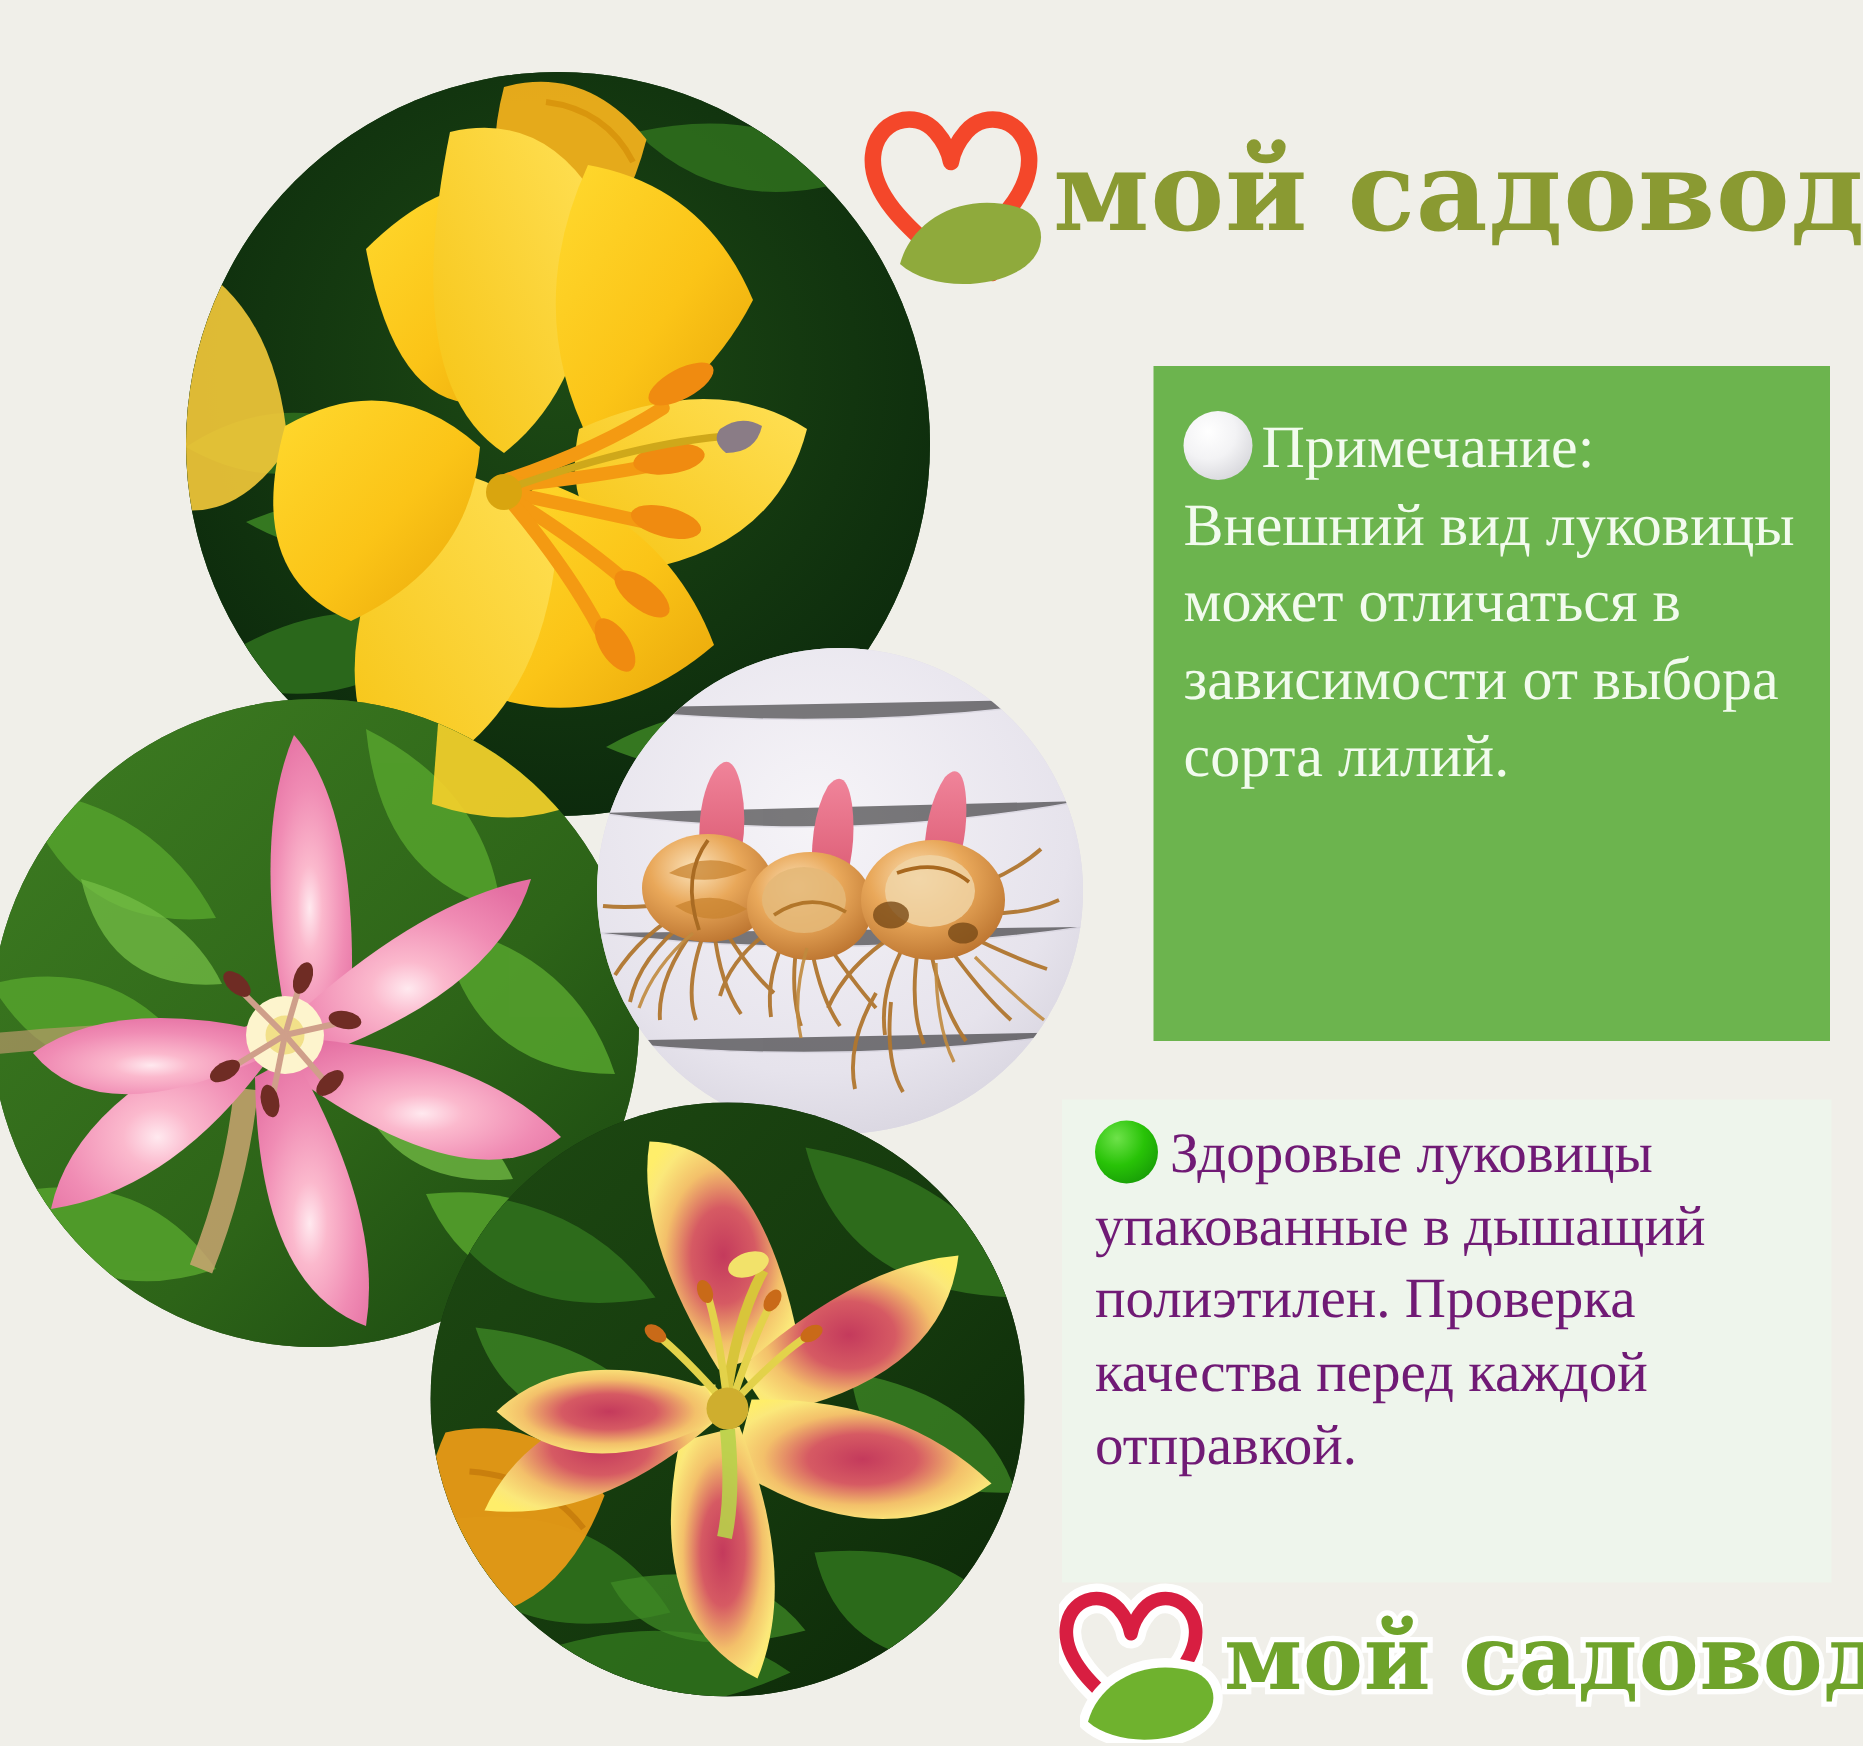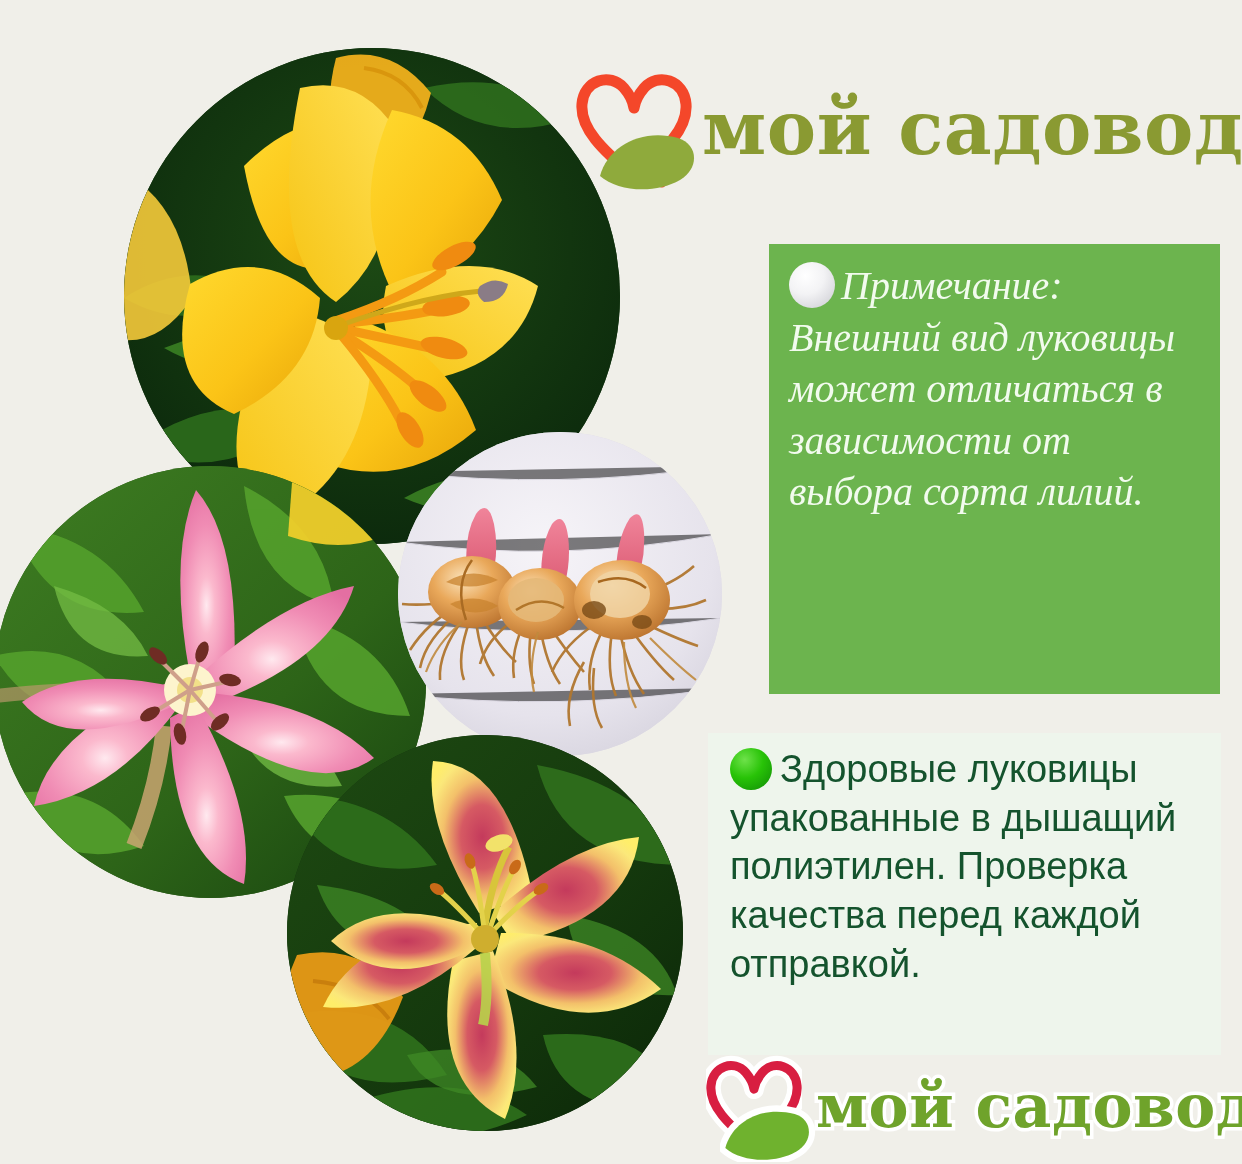--- a/index.html
+++ b/index.html
@@ -39,43 +39,42 @@
   }
   #logo-top .logo-text{font-size:74px;color:#8a9a32;line-height:1;}
   #logo-bottom .logo-text{font-size:60px;color:#6fa32b;line-height:1;
     -webkit-text-stroke:7px #ffffff; paint-order:stroke fill;}
 
   
   #note-box{
     position:absolute;left:769px;top:244px;width:451px;height:450px;
     background:#6cb44e;
     box-sizing:border-box;
-    padding:16px 20px 10px 20px;
-    font-style:italic;
+    padding:28px 20px 10px 20px;
   }
   #note-box .txt{
     color:#f2fbee;font-size:40px;line-height:1.29;
     font-family:"Liberation Serif",serif;
   }
   .bullet-grey{
     display:inline-block;width:46px;height:46px;border-radius:50%;
     vertical-align:-9px;margin-right:6px;
     background:radial-gradient(circle at 36% 30%,#ffffff 0%,#f3f3f5 42%,#c9c9cf 100%);
   }
 
   
   #quality-box{
     position:absolute;left:708px;top:733px;width:513px;height:322px;
     background:#eef5ec;
     box-sizing:border-box;
     padding:12px 18px 10px 22px;
   }
   #quality-box .txt{
-    color:#14532d;font-size:38px;line-height:1.28;
-    font-family:Liberation Sans, sans-serif;
+    color:#701a75;font-size:38px;line-height:1.28;
+    font-family:Liberation Serif, serif;
   }
   .bullet-green{
     display:inline-block;width:42px;height:42px;border-radius:50%;
     vertical-align:-8px;margin-right:8px;
     background:radial-gradient(circle at 35% 28%,#6ee24a 0%,#28c307 45%,#0f8a06 100%);
   }
 </style>
 </head>
 <body>
 

